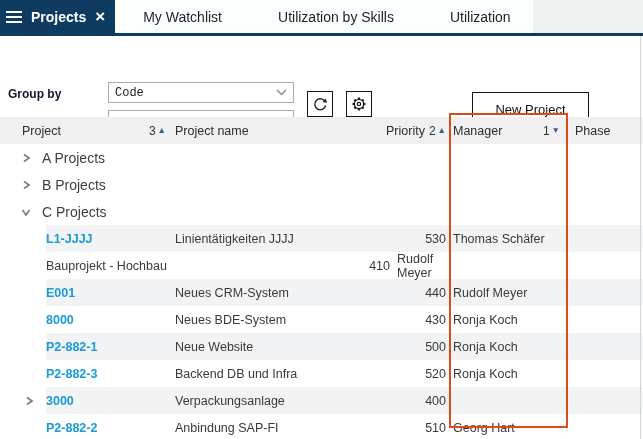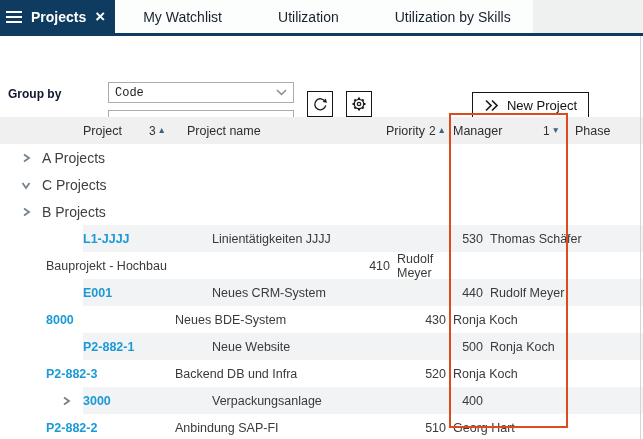--- a/index.html
+++ b/index.html
@@ -17,40 +17,40 @@
   .strip-bottom{position:absolute;top:33px;left:0;width:100%;height:3px;background:var(--navy);}
 
   
   .toolbar{position:absolute;top:36px;left:0;width:100%;height:81px;background:#fff;}
   .flabel{position:absolute;left:8px;font-size:12px;font-weight:700;color:#0f172a;}
   .select{position:absolute;left:108px;width:186px;height:21px;border:1px solid #ababab;background:#fff;
           display:flex;align-items:center;justify-content:space-between;padding:0 6px;font-size:12px;color:#222;box-sizing:border-box;font-family:Liberation Mono, monospace;}
   .iconbtn{position:absolute;width:26px;height:26px;border:1px solid #151515;background:#fff;
            display:flex;align-items:center;justify-content:center;box-sizing:border-box;padding:0;}
   .newproj{position:absolute;left:472px;top:56px;width:117px;height:26px;border:1px solid #151515;background:#fff;
-           display:flex;align-items:center;justify-content:center;gap:8px;font-size:13px;color:#111;box-sizing:border-box;}
+           display:flex;align-items:center;justify-content:center;gap:8px;font-size:13px;color:#111;box-sizing:border-box;flex-direction:column;}
 
   
   .tablewrap{position:absolute;top:117px;left:0;width:100%;}
   .thead{height:27px;background:var(--headbg);display:grid;grid-template-columns:46px 129px 190px 81px 126px 1fr;
          align-items:center;font-size:12.5px;color:#2d2d2d;}
   .th{display:flex;align-items:center;}
-  .th-project{grid-column:1/3;justify-content:space-between;padding-left:35px;padding-right:9px;margin-left:48px;}
-  .th-name{grid-column:3;margin-left:12px;}
+  .th-project{grid-column:1/3;justify-content:space-between;padding-left:22px;padding-right:9px;}
+  .th-name{grid-column:3;}
   .th-priority{grid-column:4;justify-content:flex-end;gap:4px;}
   .th-manager{grid-column:5;justify-content:space-between;padding-left:7px;padding-right:12px;}
   .th-phase{grid-column:6;padding-left:3px;}
   .sort{display:flex;align-items:center;}
   .sortnum{font-size:12px;color:#333;}
   .sortarrow{font-size:8.5px;color:#3c6086;margin-left:2px;position:relative;top:-1px;}
 
   .group-row{height:27px;display:flex;align-items:center;padding-left:19px;gap:9px;font-size:14px;color:#404040;background:#fff;}
   .row{height:27px;display:grid;grid-template-columns:46px 129px 215px 56px 126px 1fr;align-items:center;
        font-size:12.5px;color:#3a3a3a;background:#fff;}
-  .row.stripe{background:linear-gradient(to right,#ffffff 46px,var(--stripe) 46px);margin-left:37px;}
+  .row.stripe{background:linear-gradient(to right,#ffffff 46px,var(--stripe) 46px);}
   .c-chev{display:flex;align-items:center;padding-left:22px;}
   .c-code{font-weight:700;color:var(--link);}
   .c-prio{text-align:right;}
   .c-mgr{padding-left:7px;}
   .c-phase{padding-left:3px;}
 
   .highlight{position:absolute;left:449px;top:113px;width:119px;height:315px;border:2.5px solid var(--orange);
              box-sizing:border-box;z-index:6;pointer-events:none;}
   .edge{position:absolute;left:640px;top:36px;bottom:0;width:1px;background:#d2d6d9;}
 </style>
@@ -65,22 +65,22 @@
         <span class="hamb">
             <i></i>
             <i></i>
             <i></i>
           </span>
         <span>Projects</span>
         <span class="closex">×</span>
       </div>
       <div id="tabs" style="display:flex;">
           <div class="tab">My Watchlist</div>
+          <div class="tab">Utilization by Skills</div>
           <div class="tab">Utilization</div>
-          <div class="tab">Utilization by Skills</div>
         </div>
     </div>
     <div class="strip-bottom"></div>
   </div>
 
   <div class="toolbar">
     <span class="flabel" style="top:51px;">Group by</span>
     <div class="select" style="top:46px;">
       <span>Code</span>
       <svg width="11" height="7" viewBox="0 0 11 7">
@@ -164,32 +164,32 @@
           <span style="display:flex;align-items:center;">
             <svg width="14" height="14" viewBox="0 0 14 14">
               <polyline points="5,3.5 10,7 5,10.5" fill="none" stroke="#76828e" stroke-width="1.8"></polyline>
             </svg>
           </span>
           <span>A Projects</span>
         </div>
         <div class="group-row">
           <span style="display:flex;align-items:center;">
             <svg width="14" height="14" viewBox="0 0 14 14">
-              <polyline points="3.5,5 7,10 10.5,5" fill="none" stroke="#76828e" stroke-width="1.8"></polyline>
-            </svg>
-          </span>
-          <span>C Projects</span>
+              <polyline points="5,3.5 10,7 5,10.5" fill="none" stroke="#76828e" stroke-width="1.8"></polyline>
+            </svg>
+          </span>
+          <span>B Projects</span>
         </div>
         <div class="group-row">
           <span style="display:flex;align-items:center;">
             <svg width="14" height="14" viewBox="0 0 14 14">
-              <polyline points="5,3.5 10,7 5,10.5" fill="none" stroke="#76828e" stroke-width="1.8"></polyline>
-            </svg>
-          </span>
-          <span>B Projects</span>
+              <polyline points="3.5,5 7,10 10.5,5" fill="none" stroke="#76828e" stroke-width="1.8"></polyline>
+            </svg>
+          </span>
+          <span>C Projects</span>
         </div>
         <div class="row stripe">
           <span class="c-chev"></span>
           <span class="c-code">L1-JJJJ</span>
           <span class="c-name">Linientätigkeiten JJJJ</span>
           <span class="c-prio">530</span>
           <span class="c-mgr">Thomas Schäfer</span>
           <span class="c-phase"></span>
         </div>
         <div class="row">

